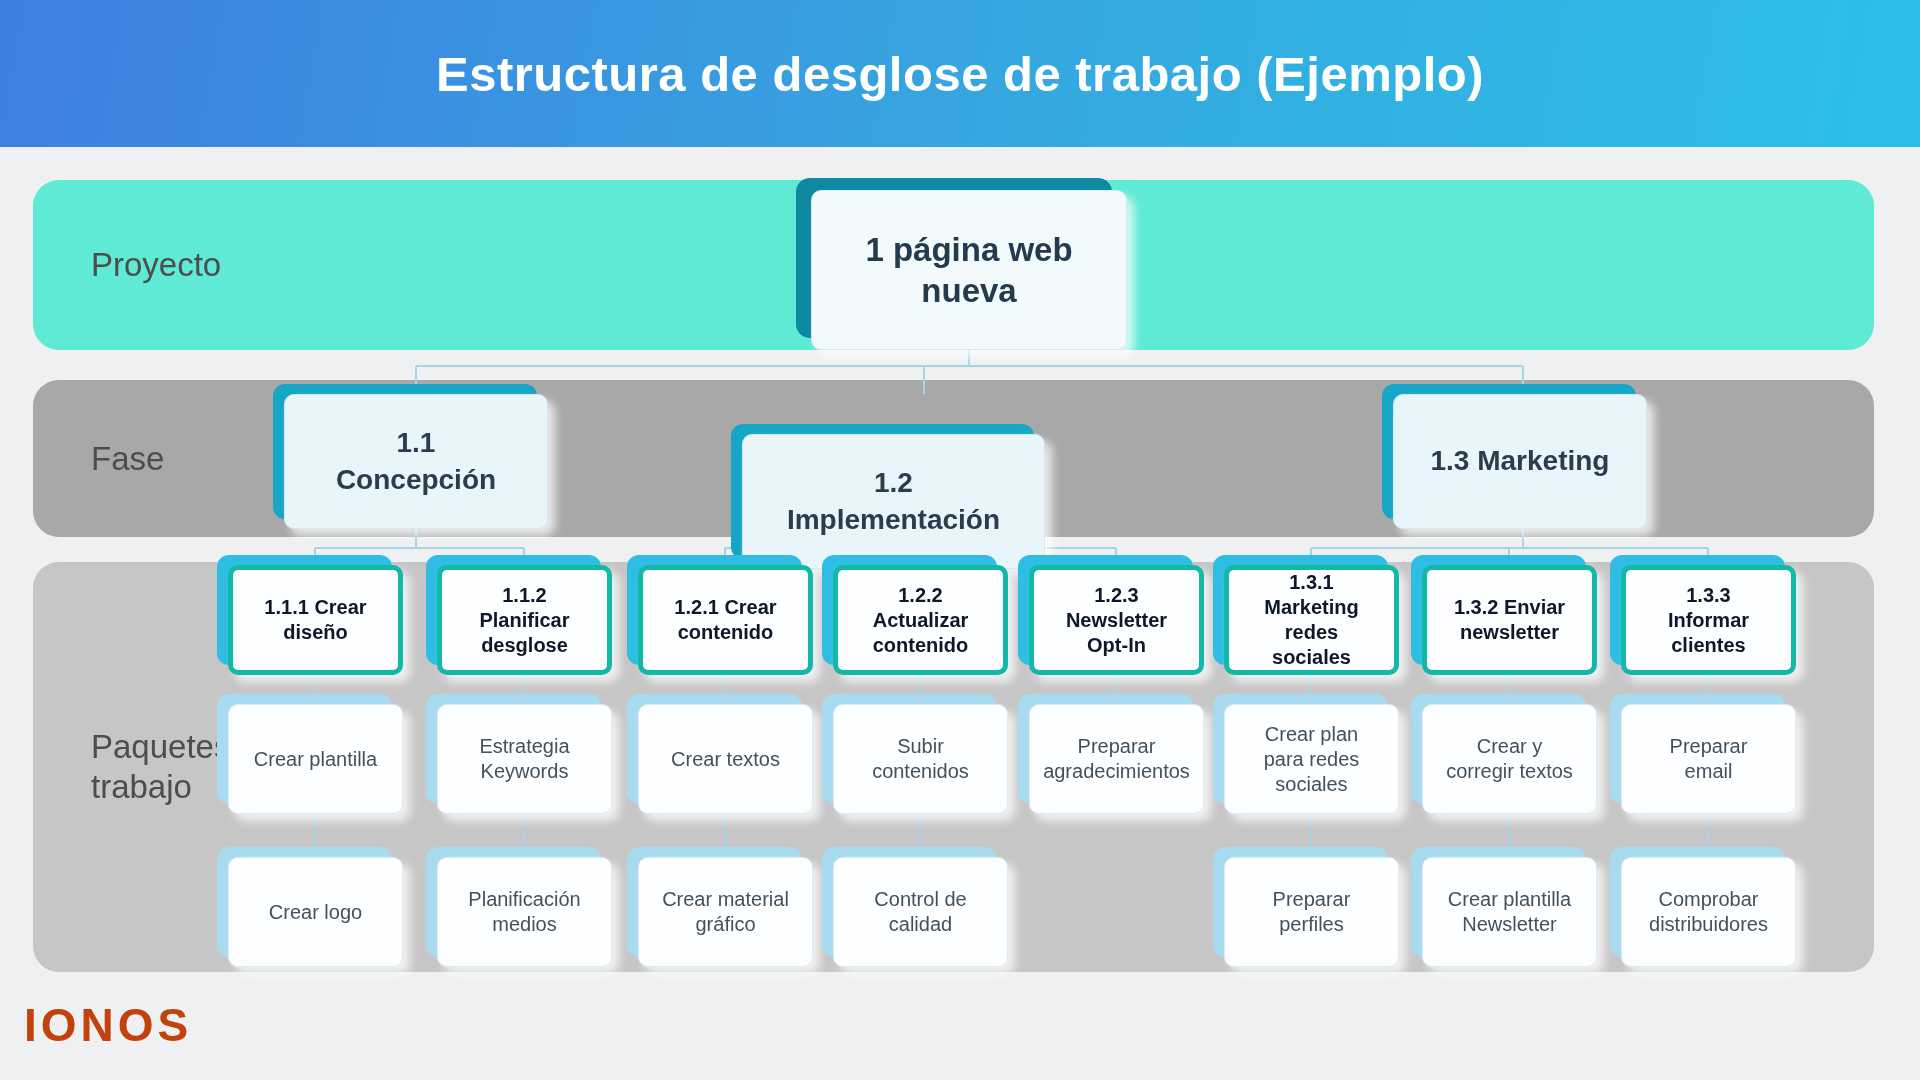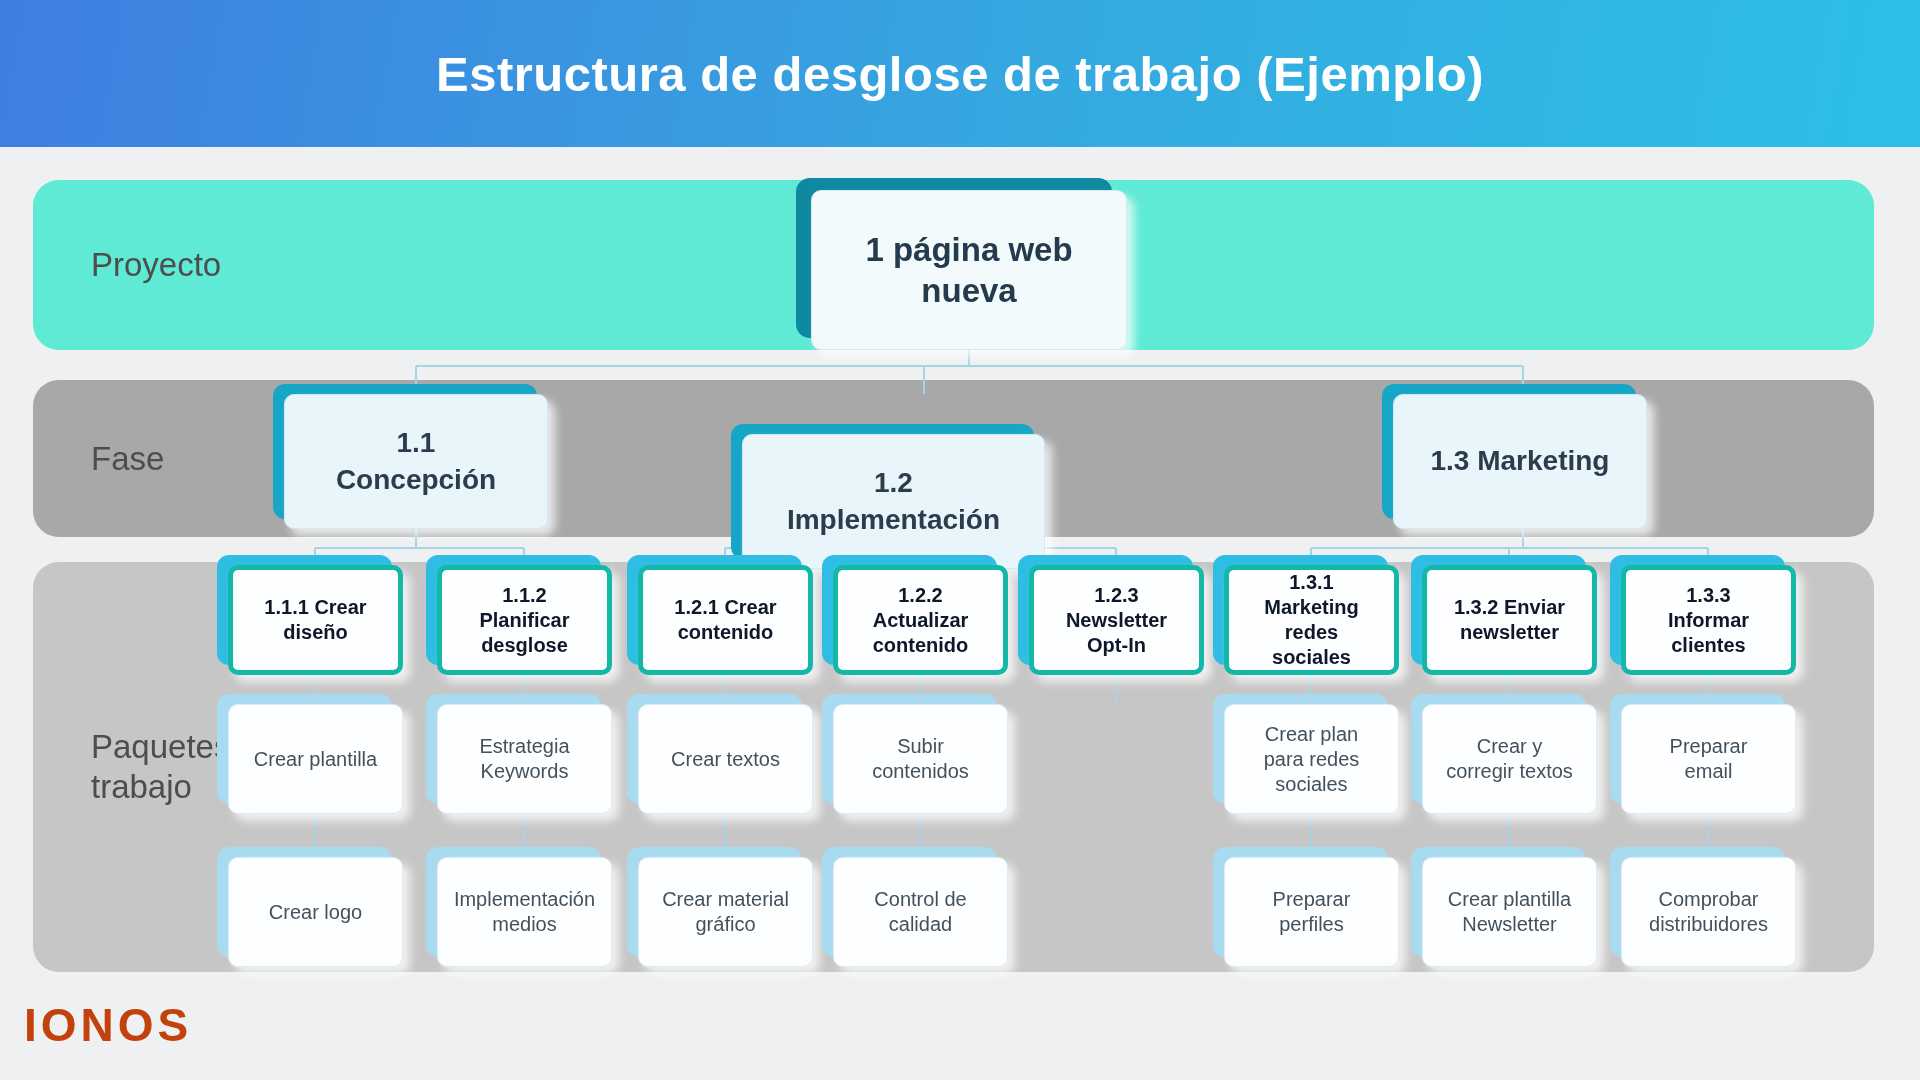--- a/index.html
+++ b/index.html
@@ -129,21 +129,21 @@
   <div class="node l3 c2">
     <div class="accent"></div>
     <div class="card">1.1.2 Planificar desglose</div>
   </div>
   <div class="node pkg c2 r1">
     <div class="accent"></div>
     <div class="card">Estrategia Keywords</div>
   </div>
   <div class="node pkg c2 r2">
     <div class="accent"></div>
-    <div class="card">Implementación medios</div>
+    <div class="card">Planificación medios</div>
   </div>
 
   <div class="node l3 c3">
     <div class="accent"></div>
     <div class="card">1.2.1 Crear contenido</div>
   </div>
   <div class="node pkg c3 r1">
     <div class="accent"></div>
     <div class="card">Crear textos</div>
   </div>
@@ -162,20 +162,24 @@
   </div>
   <div class="node pkg c4 r2">
     <div class="accent"></div>
     <div class="card">Control de calidad</div>
   </div>
 
   <div class="node l3 c5">
     <div class="accent"></div>
     <div class="card">1.2.3 Newsletter Opt-In</div>
   </div>
+  <div class="node pkg c5 r1">
+    <div class="accent"></div>
+    <div class="card">Preparar agradecimientos</div>
+  </div>
 
   <div class="node l3 c6">
     <div class="accent"></div>
     <div class="card">1.3.1 Marketing redes sociales</div>
   </div>
   <div class="node pkg c6 r1">
     <div class="accent"></div>
     <div class="card">Crear plan para redes sociales</div>
   </div>
   <div class="node pkg c6 r2">

